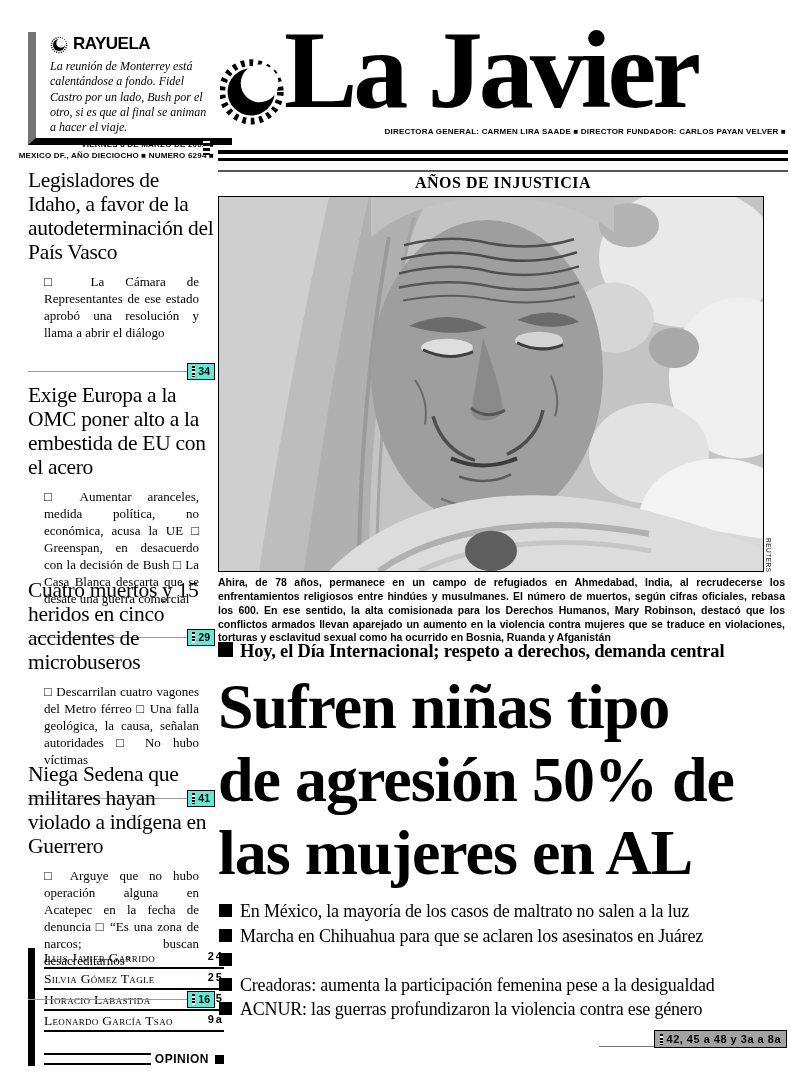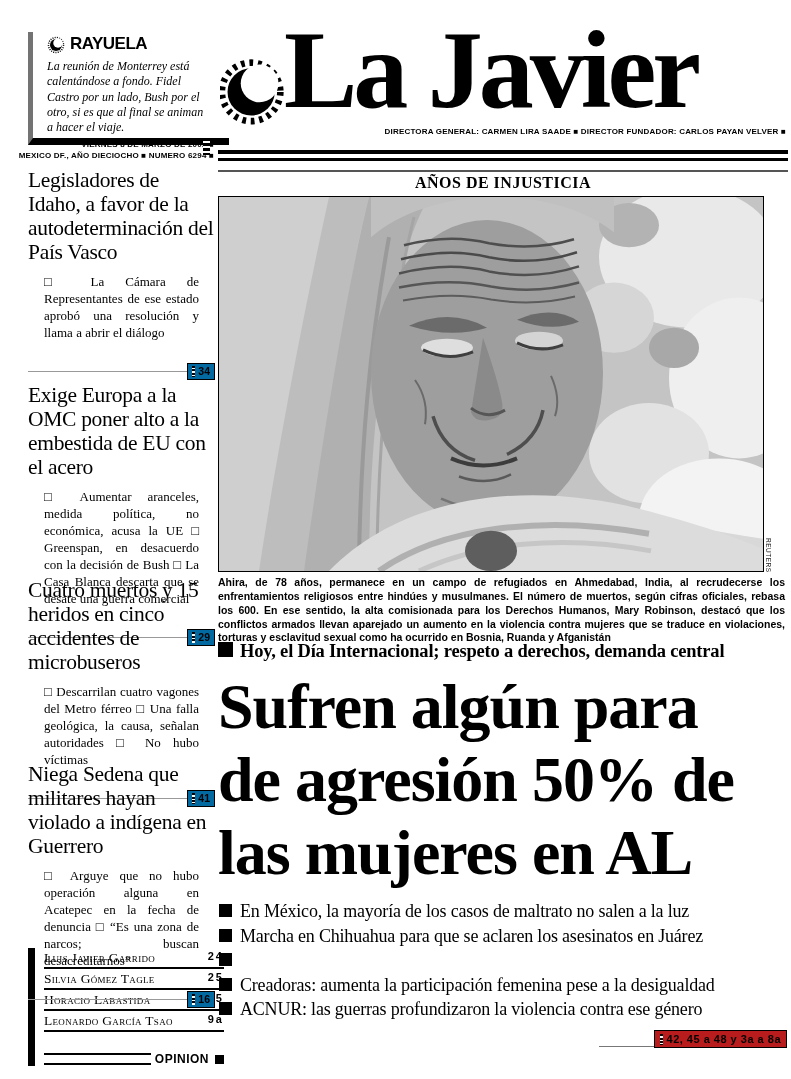--- a/index.html
+++ b/index.html
@@ -1,21 +1,21 @@
 <!DOCTYPE html>
 <html><head>
 <meta charset="utf-8">
 <style>
   html,body{margin:0;padding:0;background:#fff;}
   #page{position:relative;width:791px;height:1079px;background:#fff;color:#000;
         font-family:"Liberation Serif",serif;overflow:hidden;}
 
   
   .rayuela{position:absolute;left:28px;top:32px;width:182px;height:100px;
-           border-left:5px solid #737373;border-bottom:7px solid #000;padding:2px 0 4px 14px;}
+           border-left:8px solid #737373;border-bottom:7px solid #000;padding:2px 0 4px 14px;}
   .rayuela-head{display:flex;align-items:center;gap:4px;}
   .rayuela-title{font-family:"Liberation Sans",sans-serif;font-weight:bold;font-size:17px;
                  letter-spacing:-0.5px;}
   .rayuela-body{margin-top:5px;font-size:12px;line-height:1.28;width:162px;font-style:italic;}
 
   
   .dateline{position:absolute;left:18px;top:139px;width:196px;text-align:right;
             font-family:"Liberation Sans",sans-serif;font-weight:bold;font-size:8px;
             line-height:1.4;letter-spacing:0.2px;}
 
@@ -35,21 +35,21 @@
   
   .left-col{position:absolute;left:28px;top:168px;width:187px;height:880px;}
   .story{position:absolute;left:0;right:0;}
   .story:nth-of-type(1){top:0;}
   .story:nth-of-type(2){top:215px;}
   .story:nth-of-type(3){top:410px;}
   .story:nth-of-type(4){top:594px;}
   .story-head{font-size:21.5px;line-height:1.12;letter-spacing:-0.3px;font-weight:400;margin:0;}
   .story-sub{margin:10px 16px 0;font-size:13px;line-height:1.3;text-align:justify;}
   .story-footer{position:relative;margin-top:13px;border-bottom:1px solid #999;height:16px;}
-  .page-box{position:absolute;right:0;bottom:-9px;background:#0369a1;border:1px solid #000;
+  .page-box{position:absolute;right:0;bottom:-9px;background:#5eead4;border:1px solid #000;
             font-family:"Liberation Sans",sans-serif;font-weight:bold;font-size:10.5px;
             line-height:15px;padding:0 4px;}
   .page-box::before{content:"";display:inline-block;width:3px;height:11px;margin-right:3px;
             vertical-align:-2px;background:repeating-linear-gradient(#000 0 2px,#fff 2px 3.5px);}
 
   
   .opinion{position:absolute;left:0;top:780px;width:180px;border-left:7px solid #000;
            padding-left:9px;}
   .col-row{display:flex;justify-content:space-between;align-items:flex-start;
            border-bottom:2px solid #000;padding:2px 0 1px;}
@@ -78,21 +78,21 @@
   .sq{display:inline-block;background:#000;vertical-align:baseline;}
   .kicker .sq{width:15px;height:15px;margin-right:7px;}
   .headline{position:absolute;left:218px;top:670px;width:574px;font-weight:bold;
             letter-spacing:-1px;}
   .headline div{font-size:64px;line-height:73px;white-space:nowrap;}
   .bullets{position:absolute;left:219px;top:899px;width:572px;}
   .bullet-row{font-size:18px;line-height:24.6px;letter-spacing:-0.2px;white-space:nowrap;}
   .bullet-row .sq{width:13px;height:13px;margin-right:8px;}
   .page-ref{position:absolute;right:4px;top:1030px;display:flex;align-items:flex-end;}
   .page-ref .lead-line{width:55px;border-bottom:1px solid #777;height:1px;margin-bottom:1px;}
-  .page-ref .ref-box{border:1.5px solid #000;background:#b91c1c;
+  .page-ref .ref-box{border:1.5px solid #000;background:#a3a3a3;
             font-family:"Liberation Sans",sans-serif;font-weight:bold;font-size:11px;
             line-height:16px;padding:0 5px;letter-spacing:0.5px;}
   .page-ref .ref-box::before{content:"";display:inline-block;width:3px;height:11px;
             margin-right:4px;vertical-align:-2px;
             background:repeating-linear-gradient(#000 0 2px,#fff 2px 3.5px);}
 </style>
 </head>
 <body>
 
 <div id="page">
@@ -253,21 +253,21 @@
   <div class="photo-credit">REUTERS</div>
 
   <div class="caption">Ahira, de 78 años, permanece en un campo de refugiados en Ahmedabad, India, al recrudecerse los enfrentamientos religiosos entre hindúes y musulmanes. El número de muertos, según cifras oficiales, rebasa los 600. En ese sentido, la alta comisionada para los Derechos Humanos, Mary Robinson, destacó que los conflictos armados llevan aparejado un aumento en la violencia contra mujeres que se traduce en violaciones, torturas y esclavitud sexual como ha ocurrido en Bosnia, Ruanda y Afganistán</div>
 
   <div class="kicker">
     <span class="sq"></span><span>Hoy, el Día Internacional; respeto a derechos, demanda central</span>
   </div>
 
   <div class="headline">
 
-  <div>Sufren algún para</div>
+  <div>Sufren niñas tipo</div>
       <div>de agresión 50% de</div>
       <div>las mujeres en AL</div>
     </div>
 
   <div class="bullets">
 
       <div class="bullet-row">
         <span class="sq"></span><span>En México, la mayoría de los casos de maltrato no salen a la luz</span>
       </div>
 

